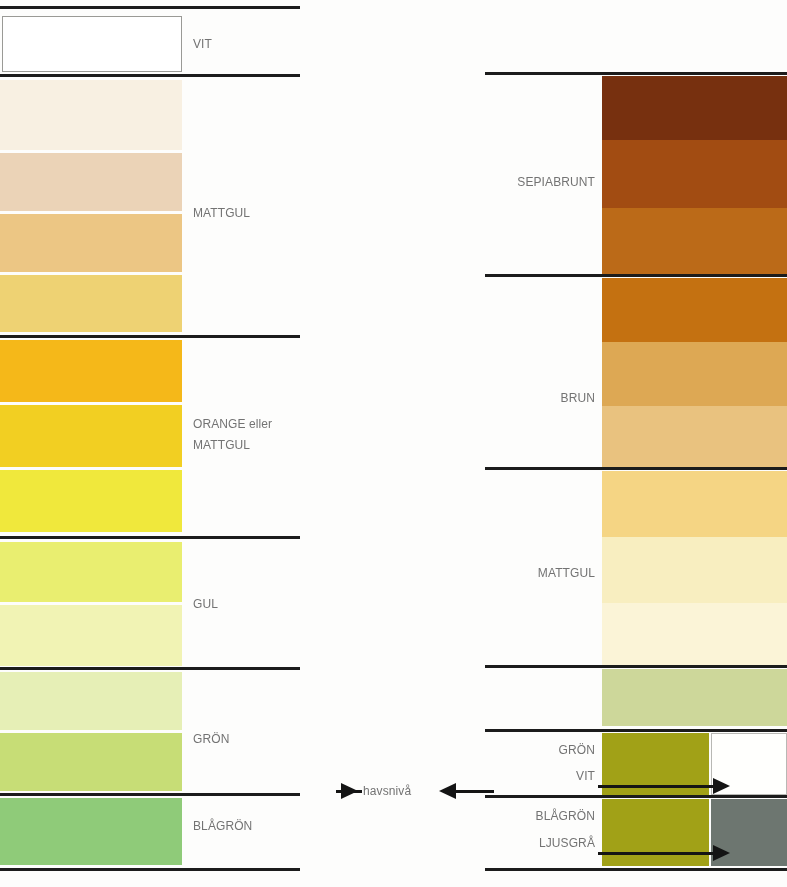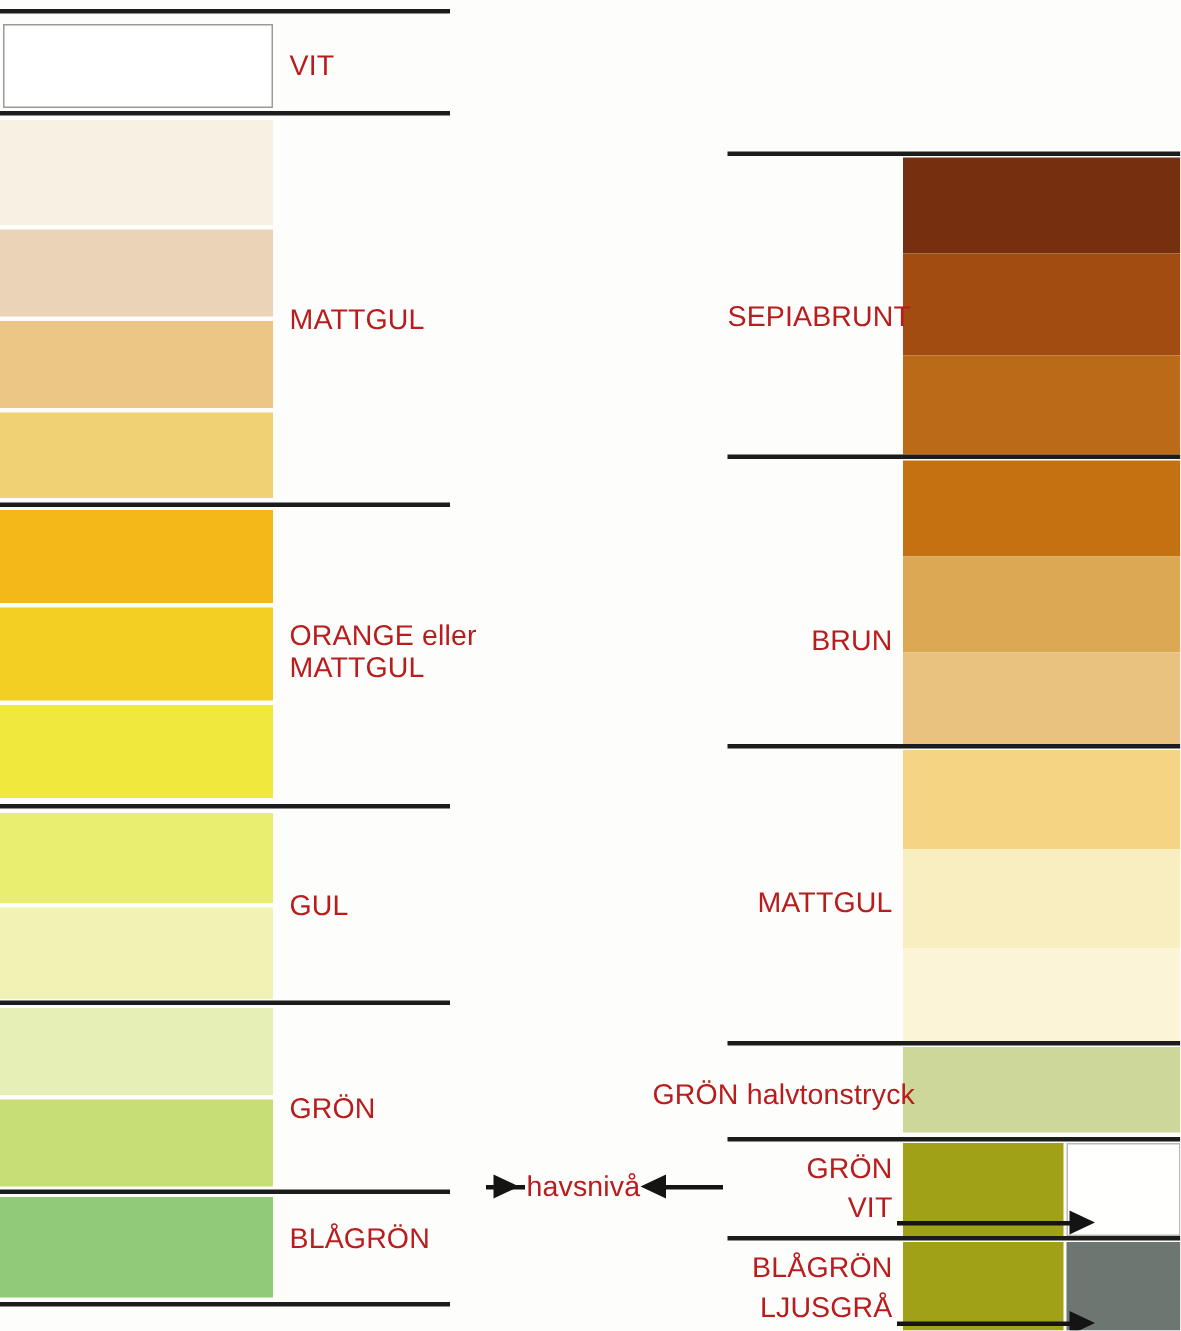--- a/index.html
+++ b/index.html
@@ -22,22 +22,22 @@
     background:#1c1c1c;
     height:3px;
   }
 
   
   .sw{position:absolute;}
 
   
   .lbl{
     position:absolute;
-    font-size:19px;
-    color:#b91c1c;
+    font-size:12px;
+    color:#737373;
     letter-spacing:.1px;
     line-height:21px;
     white-space:pre;
   }
   .lbl.r{ text-align:right; }
 
   
   .outlined{
     background:#ffffff;
     border:1px solid #9a9a96;
@@ -99,30 +99,30 @@
     <div class="sw" style="left:0;top:672px;width:182px;height:58px;background:#e6efb6;"></div>
     <div class="sw" style="left:0;top:733px;width:182px;height:58px;background:#c7dd76;"></div>
     <div class="lbl" style="left:193px;top:729px;">GRÖN</div>
     <div class="rule" style="left:0;top:793px;width:300px;"></div>
 
     <div class="sw" style="left:0;top:798px;width:182px;height:67px;background:#8fcb79;"></div>
     <div class="lbl" style="left:193px;top:816px;">BLÅGRÖN</div>
     <div class="rule" style="left:0;top:868px;width:300px;"></div>
   </div>
 
-  <div class="abs" style="left:292px;top:770px;width:190px;height:45px;">
+  <div class="abs" style="left:304px;top:770px;width:190px;height:45px;">
 
     <div class="aline" style="left:32px;top:20px;width:26px;"></div>
     <div class="ahead right" style="left:37px;top:13px;"></div>
     <div class="lbl" style="left:59px;top:11px;">havsnivå</div>
     <div class="ahead left" style="left:135px;top:13px;"></div>
     <div class="aline" style="left:152px;top:20px;width:38px;"></div>
   </div>
 
-  <div class="abs" style="left:485px;top:0;width:302px;height:700px;margin-top:29px;">
+  <div class="abs" style="left:485px;top:0;width:302px;height:700px;">
 
     <div class="rule" style="left:0;top:72px;width:302px;"></div>
 
     <div class="sw" style="left:117px;top:76px;width:185px;height:64px;background:#77300f;"></div>
     <div class="sw" style="left:117px;top:140px;width:185px;height:68px;background:#a24c12;"></div>
     <div class="sw" style="left:117px;top:208px;width:185px;height:66px;background:#bb6a18;"></div>
     <div class="lbl r" style="left:0;top:172px;width:110px;">SEPIABRUNT</div>
     <div class="rule" style="left:0;top:274px;width:302px;"></div>
 
     <div class="sw" style="left:117px;top:278px;width:185px;height:64px;background:#c47111;"></div>
@@ -131,21 +131,20 @@
     <div class="lbl r" style="left:0;top:388px;width:110px;">BRUN</div>
     <div class="rule" style="left:0;top:467px;width:302px;"></div>
 
     <div class="sw" style="left:117px;top:471px;width:185px;height:66px;background:#f5d584;"></div>
     <div class="sw" style="left:117px;top:537px;width:185px;height:66px;background:#f8eec0;"></div>
     <div class="sw" style="left:117px;top:603px;width:185px;height:62px;background:#fbf4d7;"></div>
     <div class="lbl r" style="left:0;top:563px;width:110px;">MATTGUL</div>
     <div class="rule" style="left:0;top:665px;width:302px;"></div>
 
     <div class="sw" style="left:117px;top:669px;width:185px;height:57px;background:#cdd79a;"></div>
-    <div class="lbl r" style="left:-50px;top:691px;width:160px;">GRÖN halvtonstryck</div>
     <div class="rule" style="left:0;top:729px;width:302px;"></div>
 
     <div class="sw" style="left:117px;top:733px;width:107px;height:62px;background:#a1a117;"></div>
     <div class="sw outlined2" style="left:226px;top:733px;width:76px;height:62px;"></div>
     <div class="lbl r" style="left:0;top:740px;width:110px;">GRÖN</div>
     <div class="lbl r" style="left:0;top:766px;width:110px;">VIT</div>
     <div class="aline" style="left:113px;top:785px;width:120px;"></div>
     <div class="ahead right" style="left:228px;top:778px;"></div>
     <div class="rule" style="left:0;top:795px;width:302px;"></div>
 

